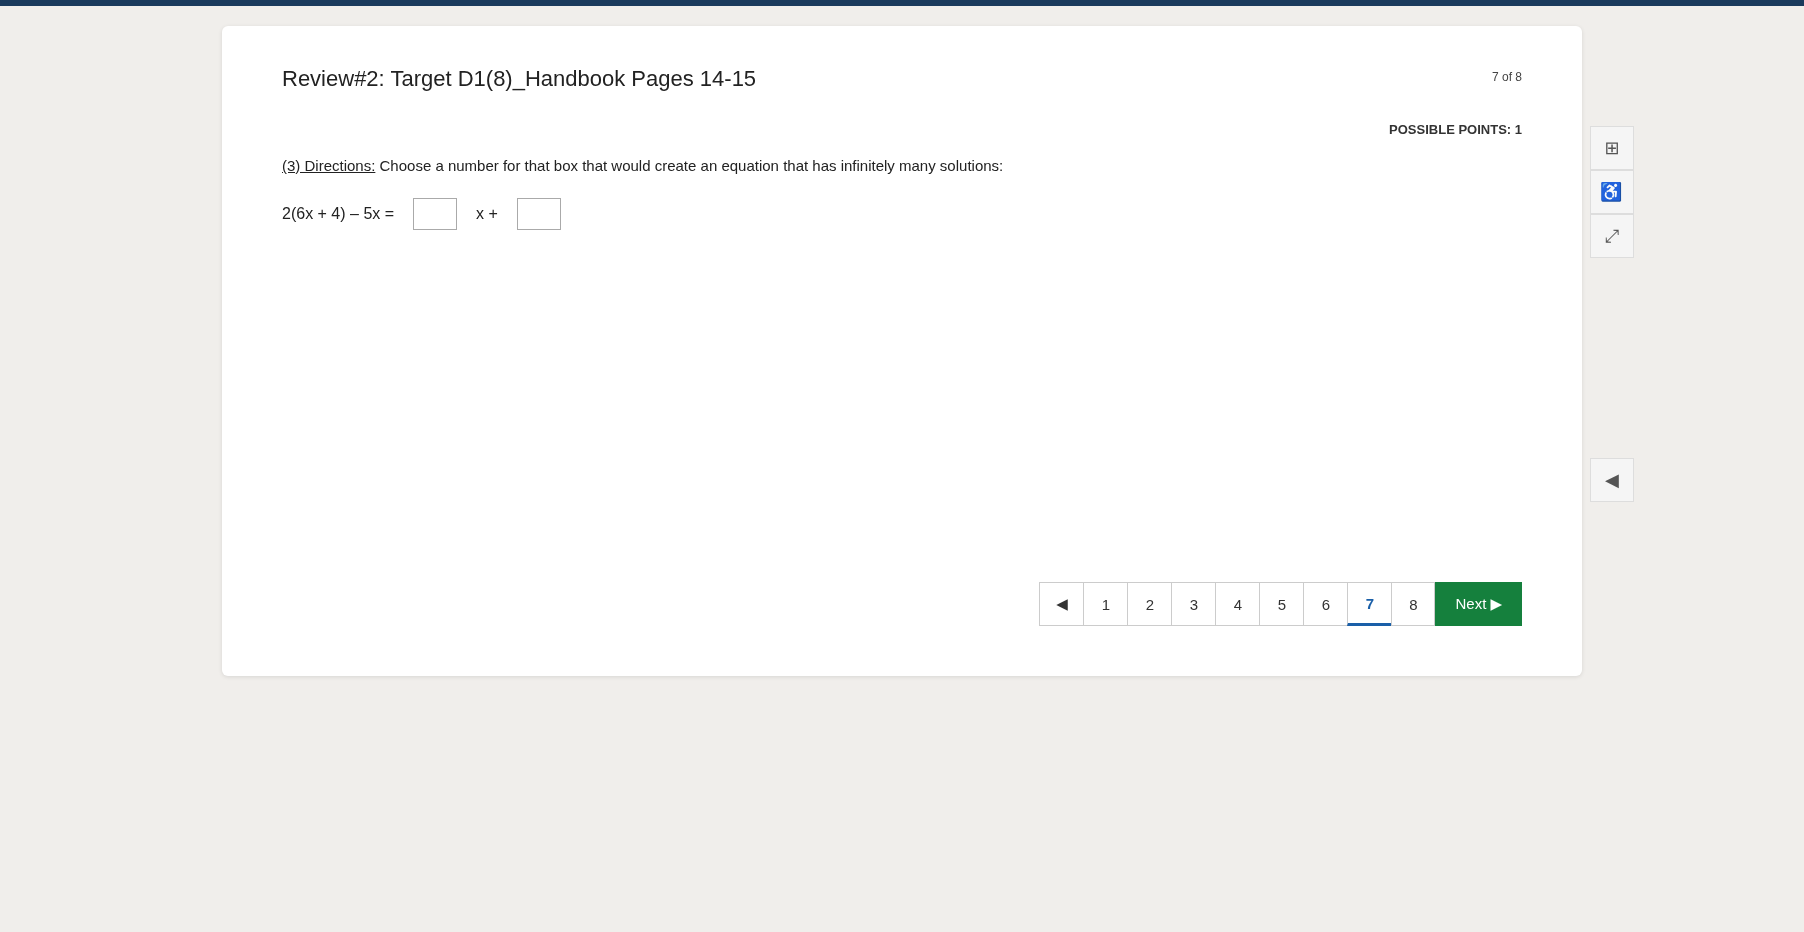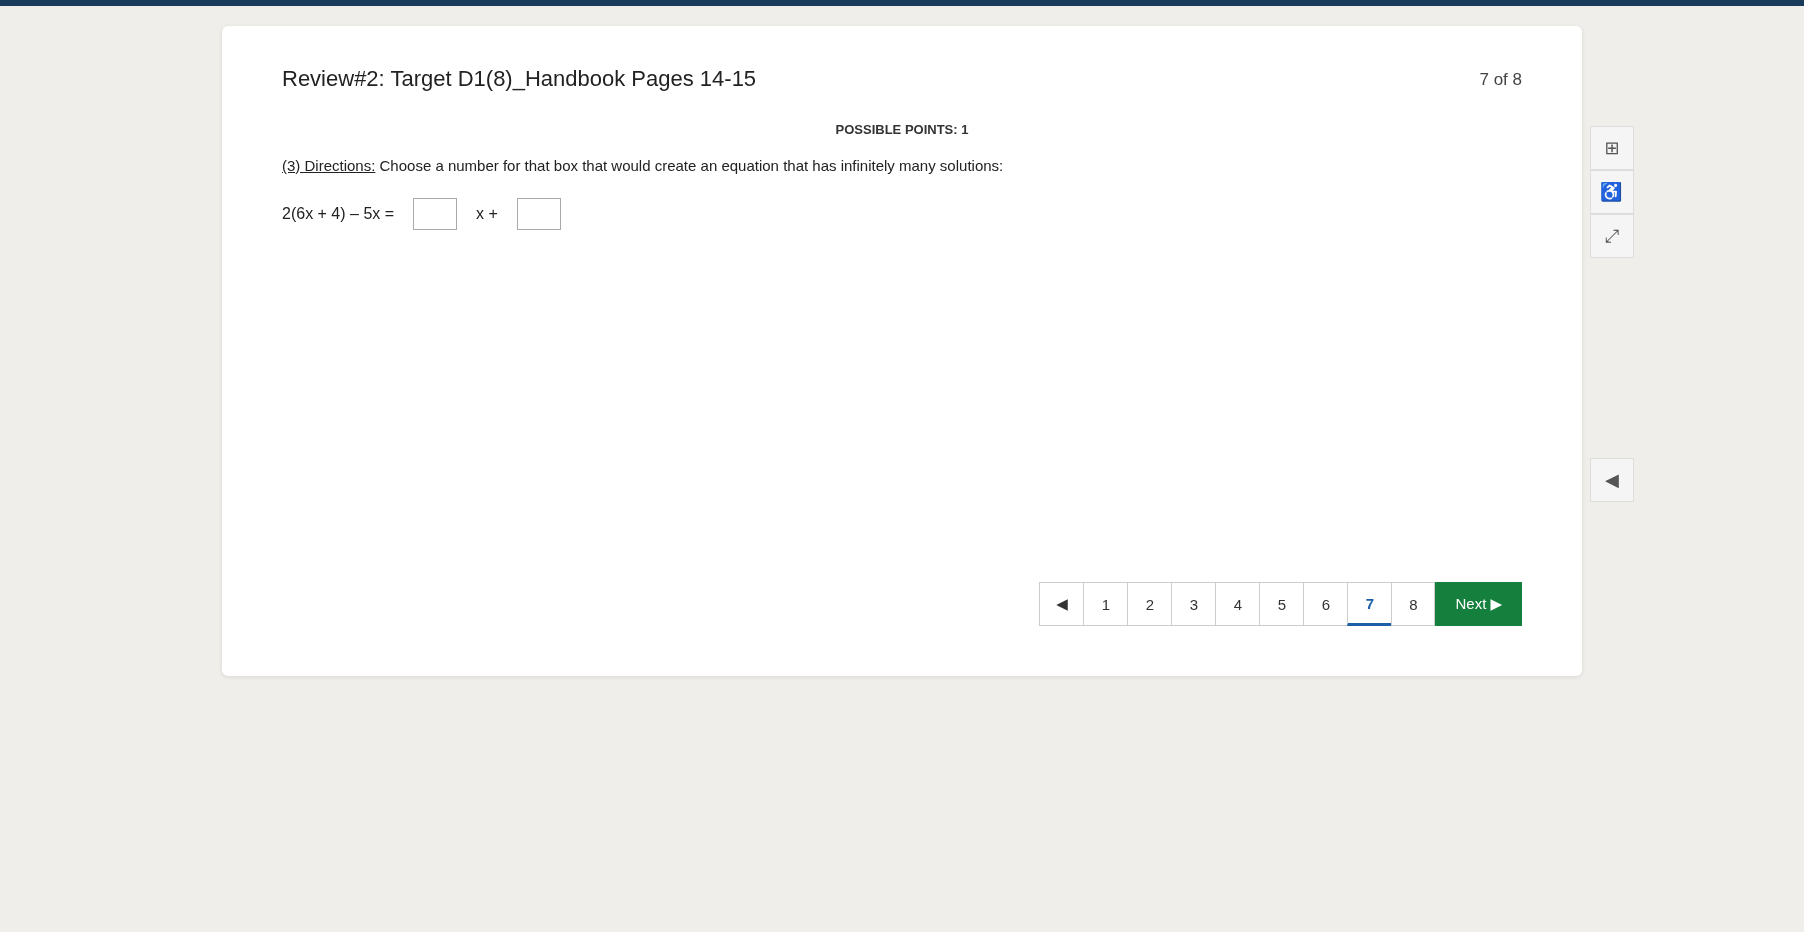--- a/index.html
+++ b/index.html
@@ -36,26 +36,26 @@
       justify-content: space-between;
       align-items: flex-start;
       margin-bottom: 30px;
     }
     .card-title {
       font-size: 22px;
       font-weight: normal;
       color: #222;
     }
     .page-counter {
-      font-size: 17px;
+      font-size: 12px;
       color: #444;
       margin-top: 4px;
     }
     .possible-points {
-      text-align: center;
+      text-align: right;
       font-size: 13px;
       color: #333;
       font-weight: bold;
       margin-bottom: 20px;
     }
     .question-directions {
       font-size: 15px;
       color: #222;
       margin-bottom: 24px;
     }

